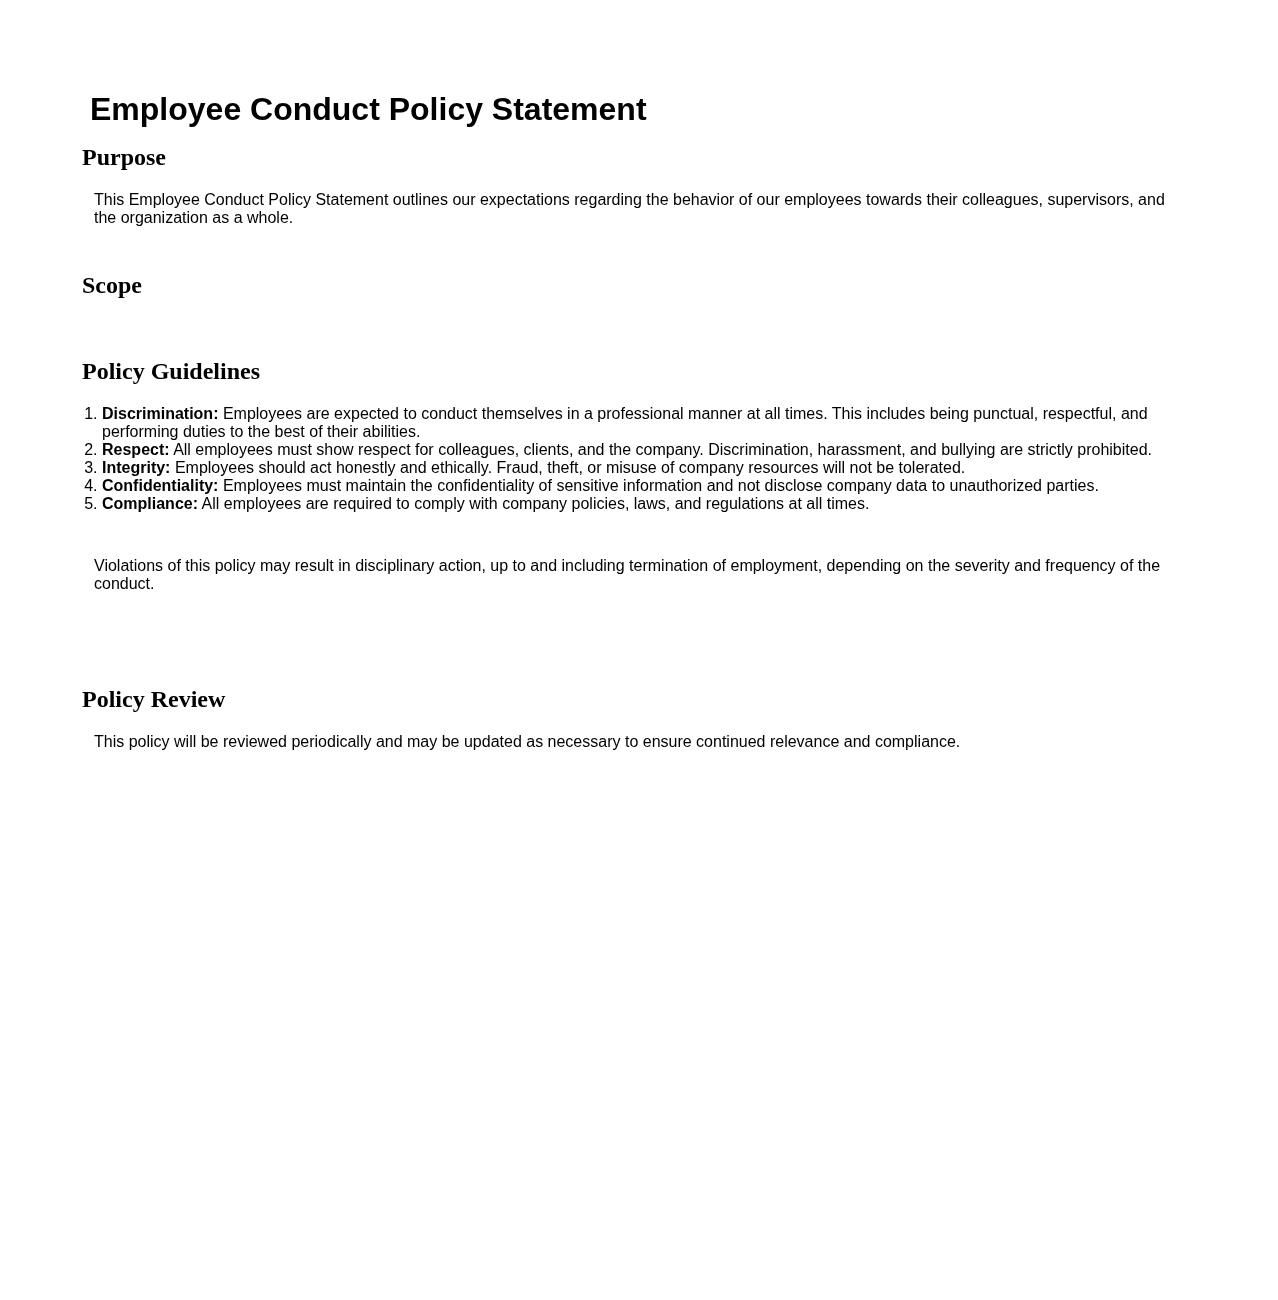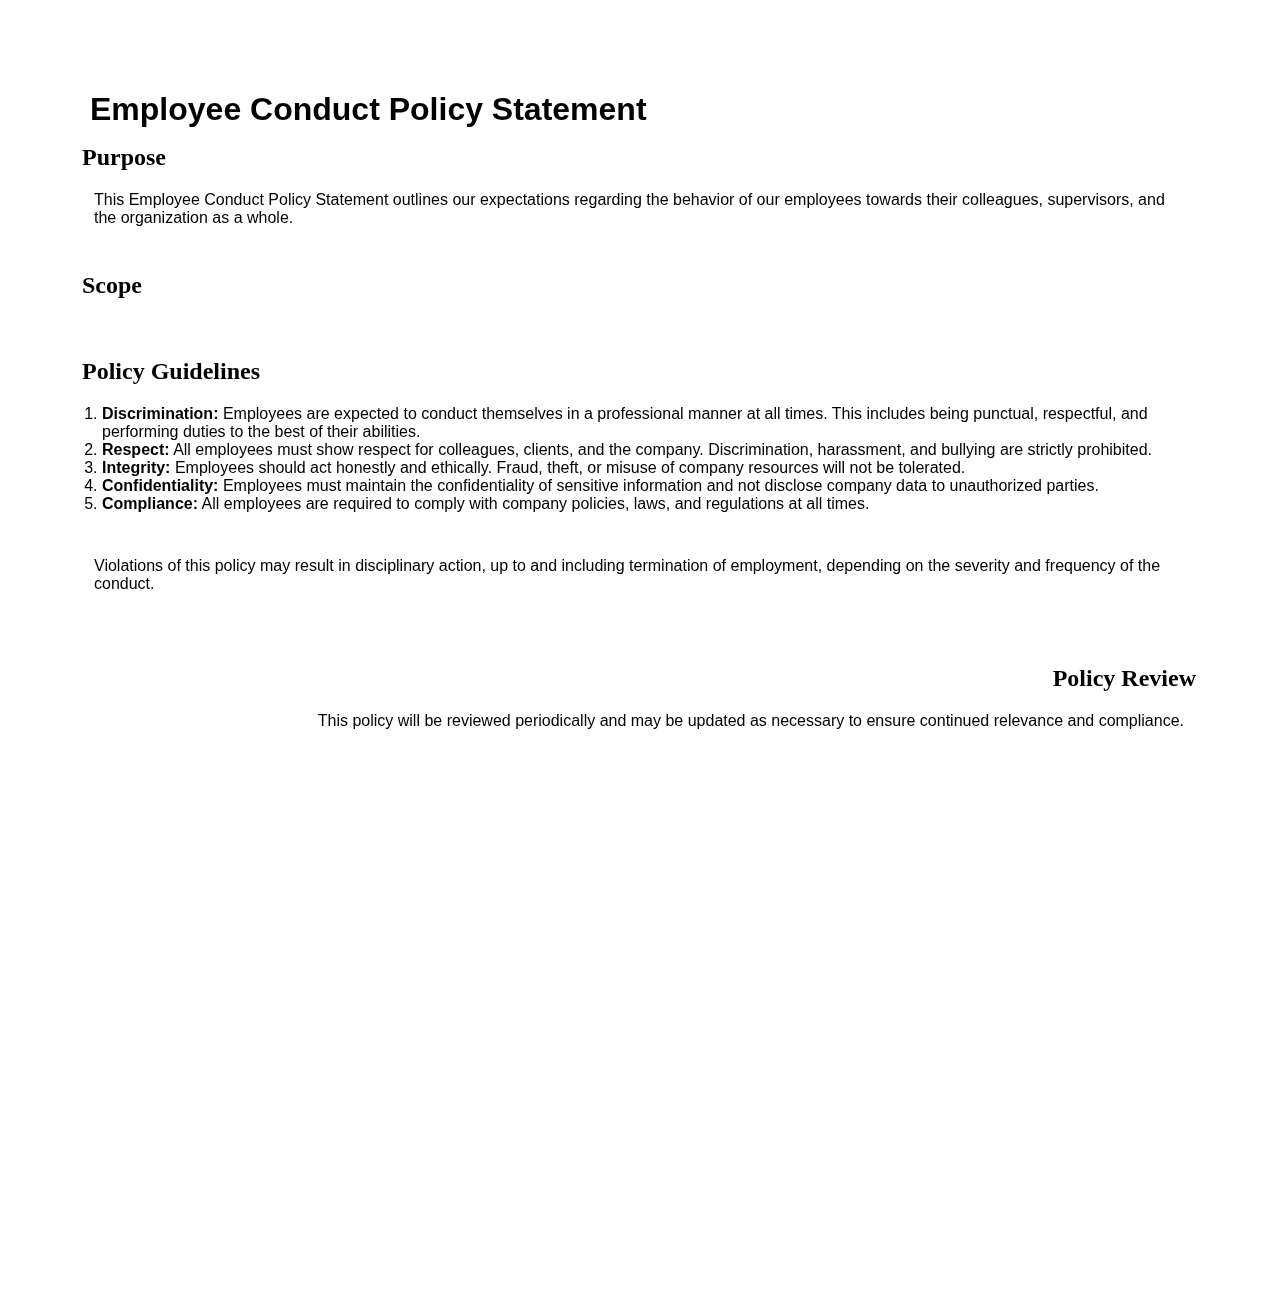--- a/index.html
+++ b/index.html
@@ -79,17 +79,17 @@
       <li><strong>Integrity:</strong><span> Employees should act honestly and ethically. Fraud, theft, or misuse of company resources will not be tolerated.</span></li>
       <li><strong>Confidentiality:</strong><span> Employees must maintain the confidentiality of sensitive information and not disclose company data to unauthorized parties.</span></li>
       <li><strong>Compliance:</strong><span> All employees are required to comply with company policies, laws, and regulations at all times.</span></li>
     </ol>
   </section>
 
   <section class="section" style="top:545px;">
     <p>Violations of this policy may result in disciplinary action, up to and including termination of employment, depending on the severity and frequency of the conduct.</p>
   </section>
 
-  <section class="section" style="top:664px;text-align:right;">
+  <section class="section" style="top:685px;">
     <h2>Policy Review</h2>
     <p>This policy will be reviewed periodically and may be updated as necessary to ensure continued relevance and compliance.</p>
   </section>
 </div>
 
 </body></html>

